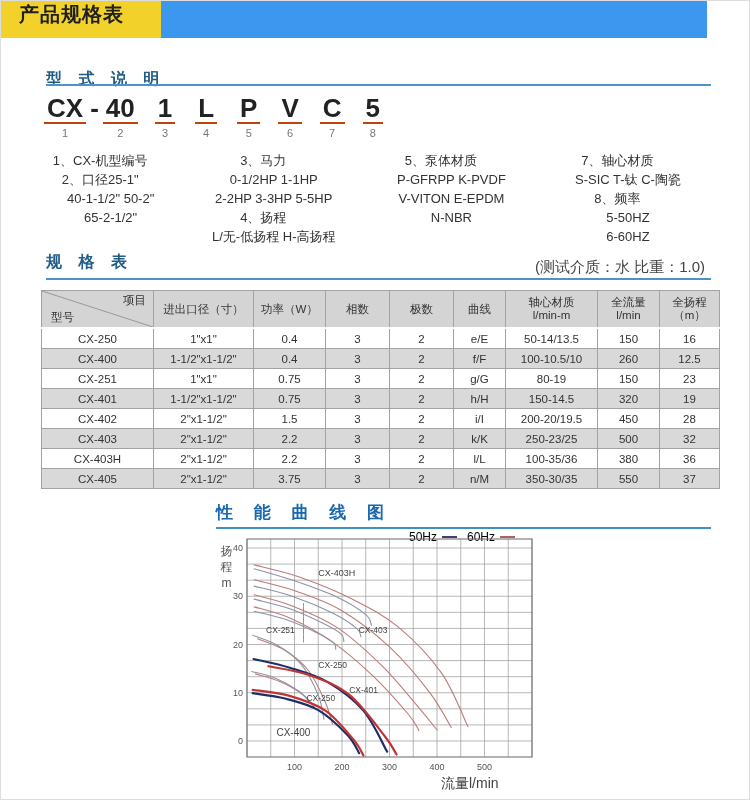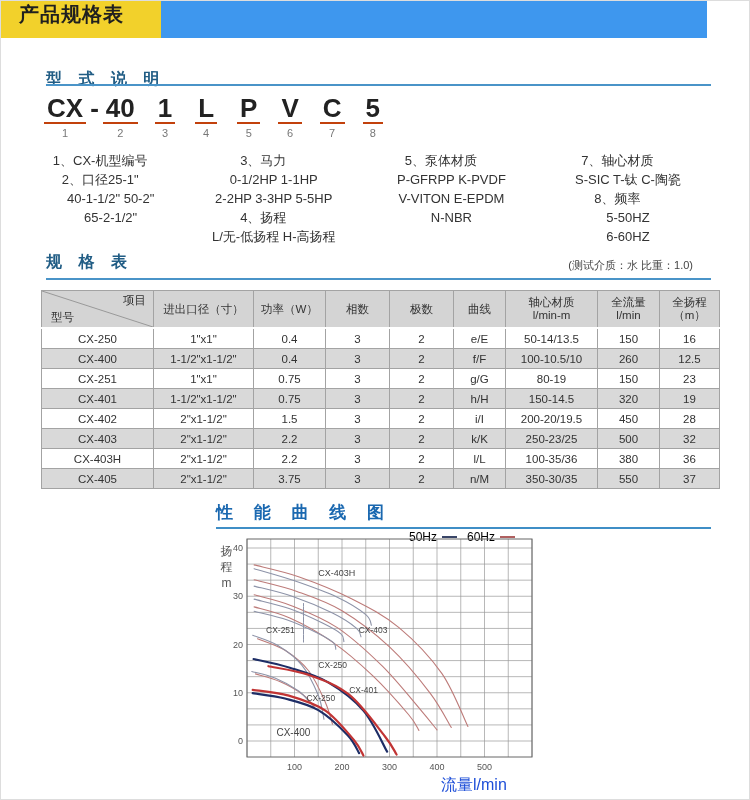--- a/index.html
+++ b/index.html
@@ -9,21 +9,21 @@
   .banner-yellow{position:absolute;left:0;top:0;width:160px;height:37px;background:#f2d12b;
                  display:flex;align-items:flex-start;padding-left:18px;box-sizing:border-box;}
   .banner-yellow span{font-size:20px;font-weight:bold;color:#1f1f1f;letter-spacing:1px;}
   .banner-blue{position:absolute;left:160px;top:0;width:546px;height:37px;background:#3e97ee;}
   
   .sec-title{position:absolute;font-size:16px;font-weight:bold;color:#215d85;letter-spacing:6px;}
   .rule{position:absolute;height:2px;background:#4a94c8;}
   .t-model{left:45px;top:68px;}
   .r-model{left:45px;top:83px;width:665px;}
   .t-spec{left:45px;top:251px;}
-  .spec-note{position:absolute;right:56px;top:257px;font-size:11px;color:#444;}
+  .spec-note{position:absolute;right:44px;top:257px;font-size:15px;color:#444;}
   .r-spec{left:45px;top:277px;width:665px;}
   .t-curve{left:215px;top:500px;color:#1a68b0;letter-spacing:8px;font-size:17px;}
   .r-curve{left:215px;top:526px;width:495px;background:#3f8ec6;}
   
   .model-code{position:absolute;left:43px;top:94px;display:flex;align-items:flex-start;}
   .mc-part{text-align:center;}
   .mc-text{font-size:26px;font-weight:bold;color:#222;line-height:1.05;padding:0 3px;}
   .mc-part.u .mc-text{border-bottom:2px solid #c2410c;}
   .mc-num{font-size:11px;color:#777;margin-top:3px;}
   
@@ -43,21 +43,21 @@
   .corner .ct{position:absolute;top:3px;right:7px;font-size:11.5px;font-family:Liberation Serif, serif;}
   .corner .cb{position:absolute;bottom:3px;left:9px;font-size:11.5px;}
   
   .chart-legend{position:absolute;left:398px;top:529px;display:flex;align-items:center;
       font-size:12px;color:#000000;}
   .chart-legend .lbl{margin-left:10px;}
   .chart-legend .dash{display:inline-block;width:15px;height:2px;margin-left:5px;}
   .chart-wrap{position:absolute;left:215px;top:534px;width:340px;height:266px;}
   .ylab{position:absolute;left:3px;top:8px;width:15px;text-align:center;
         font-size:12px;color:#555;line-height:16px;}
-  .xlab{position:absolute;left:225px;top:240px;font-size:16px;color:#1d4ed8;}
+  .xlab{position:absolute;left:225px;top:240px;font-size:14px;color:#404040;}
   .chart-wrap svg{position:absolute;left:0;top:0;}
 </style>
 </head>
 <body>
 
 <div class="page">
 
   <div class="banner-yellow">
     <span>产品规格表</span>
   </div>

